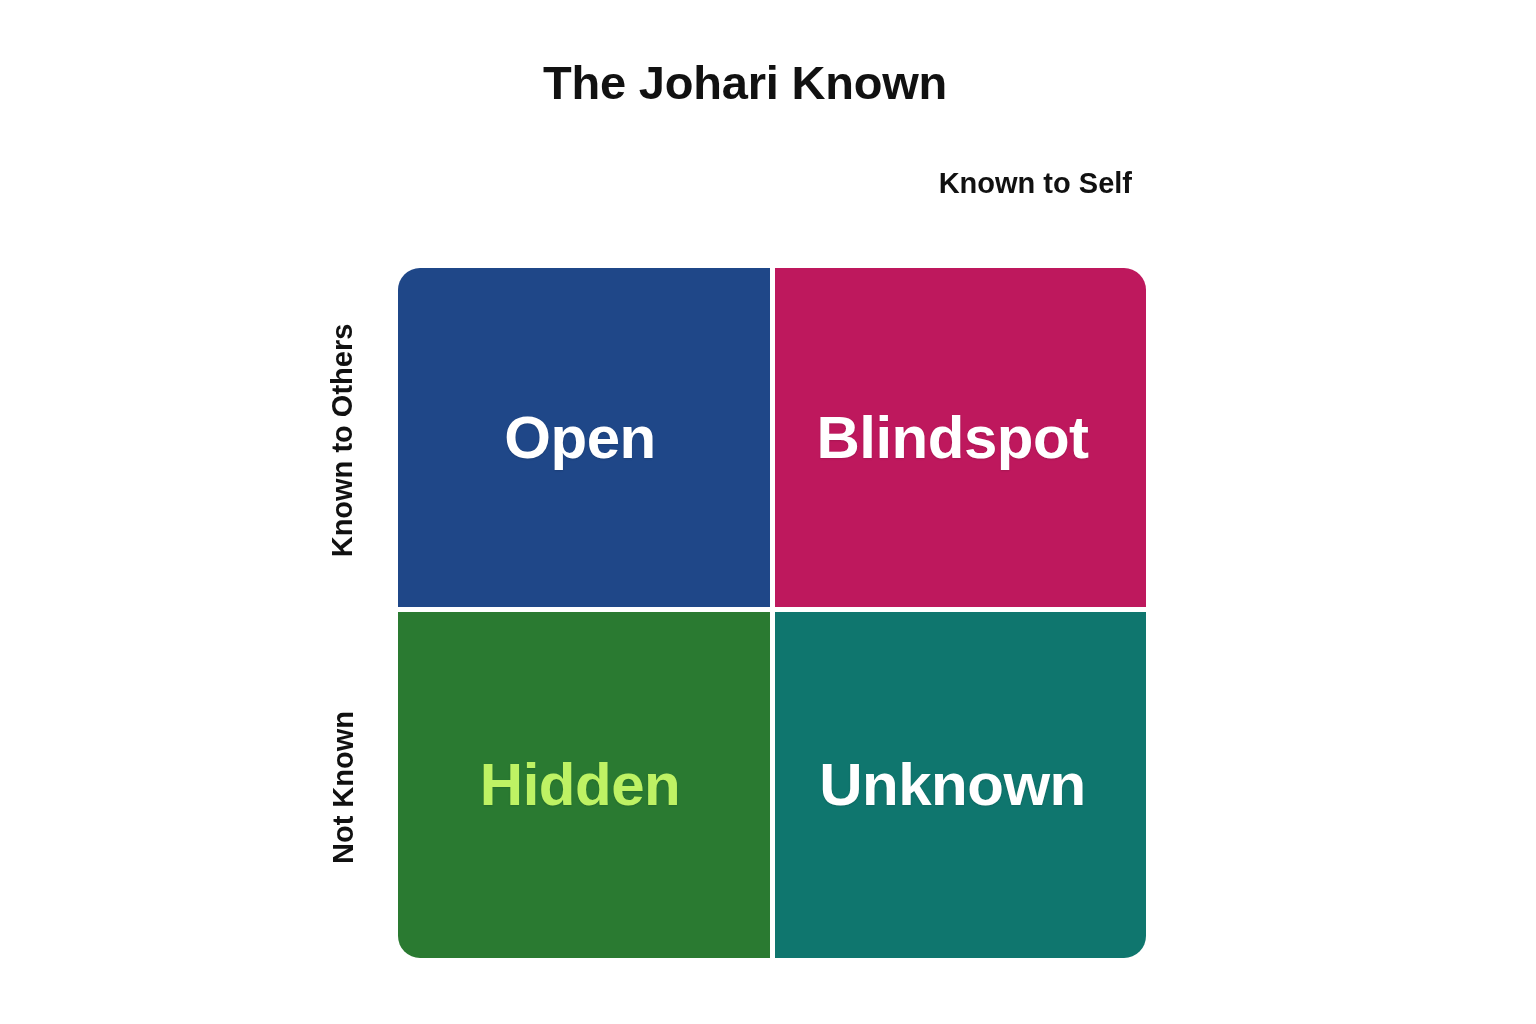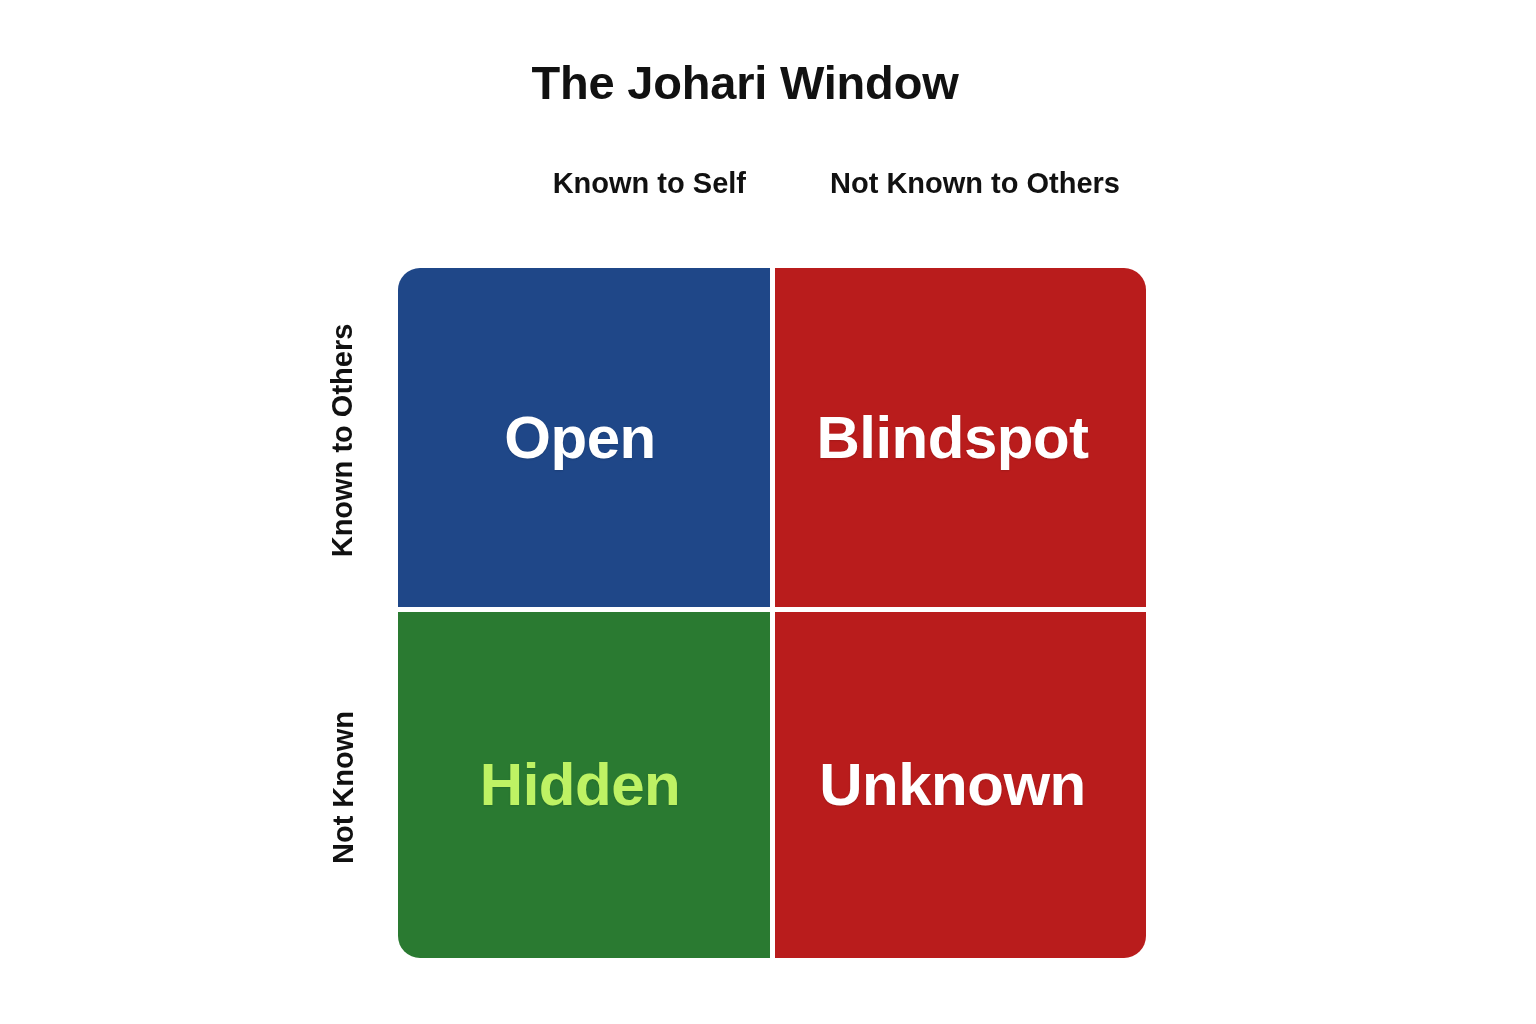--- a/index.html
+++ b/index.html
@@ -126,47 +126,46 @@
   .q-hidden .quadrant-label      { transform: translateX(-4px); }
   .q-blindspot .quadrant-label,
   .q-unknown .quadrant-label     { transform: translateX(-8px); }
 </style>
 </head>
 <body style="background: rgb(255, 255, 255);">
 
 <div id="figure">
 
   <div id="title">
-    <span id="title-inner">The Johari Window</span>
+    <span id="title-inner">The Johari Known</span>
   </div>
 
   <div id="col-headers">
     <div class="col-header left">Known to Self</div>
-    <div class="col-header right">Not Known to Others</div>
   </div>
 
   <div class="row-label-slot" id="row-label-top">
     <span class="row-label-text">Known to Others</span>
   </div>
   <div class="row-label-slot" id="row-label-bottom">
     <span class="row-label-text">Not Known</span>
   </div>
 
   <div id="grid">
 
     <div class="quadrant q-open" style="background-color: rgb(31, 71, 136);">
       <span class="quadrant-label" style="color: rgb(255, 255, 255);">Open</span>
     </div>
 
-    <div class="quadrant q-blindspot" style="background-color: #b91c1c;">
+    <div class="quadrant q-blindspot" style="background-color: #be185d;">
       <span class="quadrant-label" style="color: rgb(255, 255, 255);">Blindspot</span>
     </div>
 
     <div class="quadrant q-hidden" style="background-color: rgb(42, 122, 49);">
       <span class="quadrant-label" style="color: #bef264;">Hidden</span>
     </div>
 
-    <div class="quadrant q-unknown" style="background-color: #b91c1c;">
+    <div class="quadrant q-unknown" style="background-color: #0f766e;">
       <span class="quadrant-label" style="color: rgb(255, 255, 255);">Unknown</span>
     </div>
 
   </div>
 </div>
 
 </body></html>

